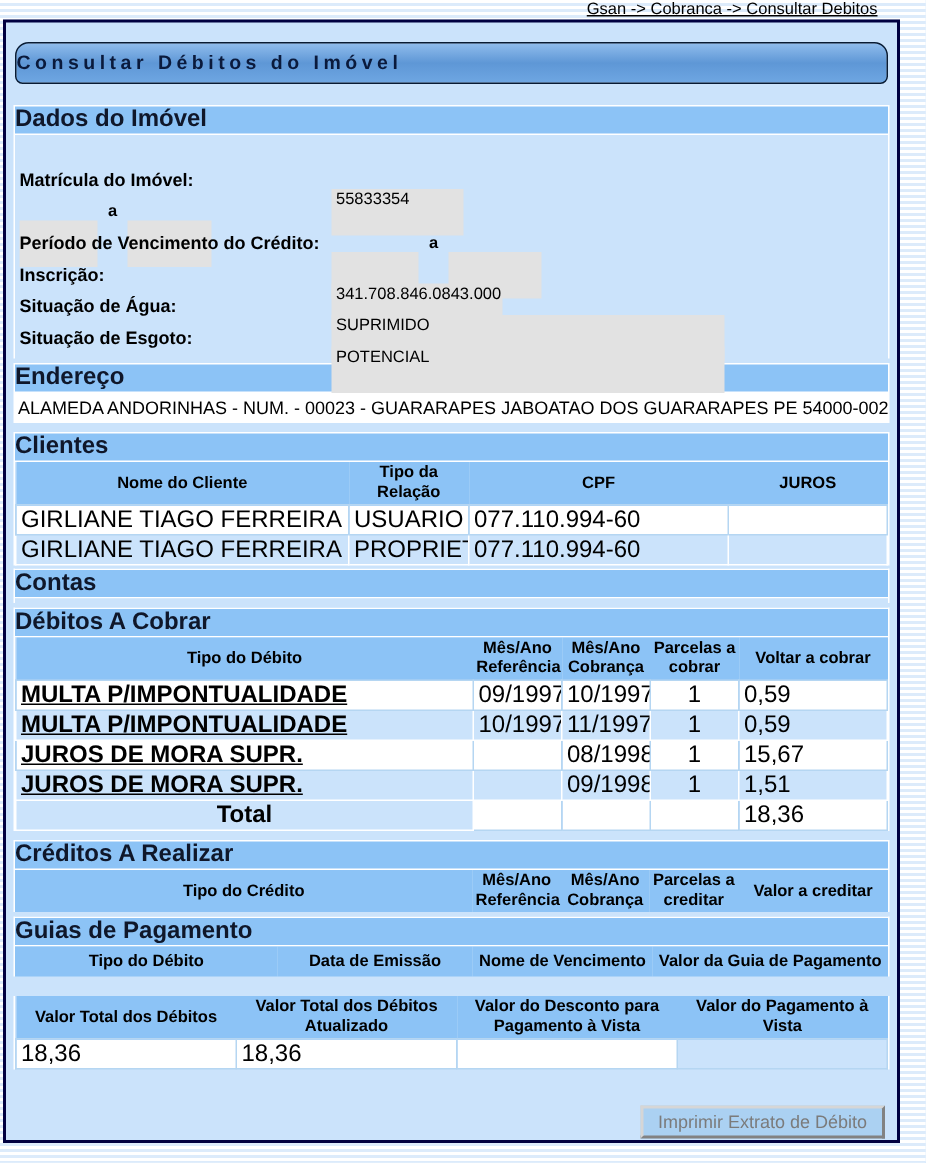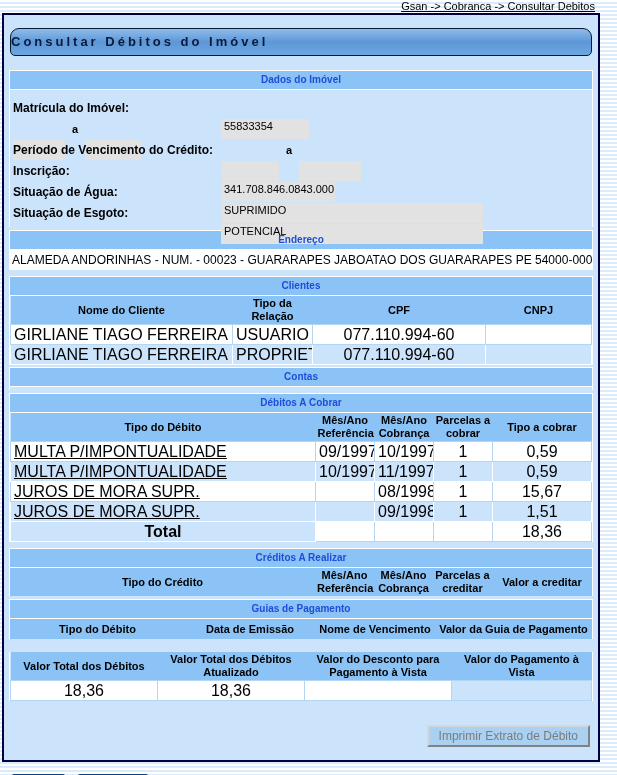--- a/index.html
+++ b/index.html
@@ -2,59 +2,59 @@
 <html><head>
 <meta charset="utf-8">
 <style>
   html,body{margin:0;padding:0;}
   body{
     width:617px;height:775px;position:relative;overflow:hidden;
     font-family:"Liberation Sans",sans-serif;
     background:repeating-linear-gradient(180deg,#ffffff 0 2px,#dcebfb 2px 4px);
   }
   .breadcrumb{
-    position:absolute;top:0;right:22px;font-size:11px;color:#000;
+    position:absolute;top:0;right:32px;font-size:11px;color:#000;
     text-decoration:underline;cursor:pointer;white-space:nowrap;
   }
   .content{
     position:absolute;top:13px;left:2px;width:598px;height:749px;
     box-sizing:border-box;background:#cbe3fb;border:2px solid #000040;
     padding:13px 5px 0 5px;
   }
   .title-bar{
     height:26px;line-height:26px;margin:0 1px 14px 1px;
     background:linear-gradient(180deg,#8fbcec 0%,#5e97d6 50%,#6ea6e2 100%);
     border:1px solid #081b33;border-radius:9px 9px 5px 5px;
     font-size:13px;font-weight:bold;letter-spacing:3px;color:#0a1a3c;
   }
   .section{border-left:1px solid #ffffff;border-right:1px solid #ffffff;}
   .sec-header{
     background:#8cc3f6;border-top:1px solid #ffffff;border-bottom:1px solid #ffffff;
-    text-align:center;font-size:10px;font-weight:bold;color:#1d4ed8;
+    text-align:left;font-size:16px;font-weight:bold;color:#0f172a;
     height:18px;line-height:18px;
   }
   
-  .dados-body{padding:7px 0 4px 3px;}
+  .dados-body{padding:19px 0 4px 3px;}
   .field-row{display:flex;align-items:center;height:21px;}
   .field-label{width:208px;font-size:12px;font-weight:bold;color:#000;}
   .field-box{
-    background:#e2e2e2;height:20px;line-height:15px;font-size:11px;
+    background:#e2e2e2;height:31px;line-height:15px;font-size:11px;
     color:#000;padding-left:3px;box-sizing:border-box;margin-top:43px;
   }
   .sep-a{font-size:11px;font-weight:bold;margin:0 7px;}
   
   .address-row{background:#ffffff;height:20px;line-height:20px;font-size:12px;padding-left:2px;white-space:nowrap;overflow:hidden;}
   
   table{border-collapse:collapse;width:100%;table-layout:fixed;}
   th{background:#8cc3f6;font-size:11px;font-weight:bold;color:#000;padding:1px 2px;line-height:13px;}
   td{font-size:16px;color:#000;padding:0 3px;height:19px;background:#fff;border:1px solid #b5d6f2;overflow:hidden;white-space:nowrap;}
   tr.alt td{background:#cbe3fb;border-color:#ffffff;}
-  td.c{text-align:center;} td.r{text-align:center;} th.single{height:18px;}
+  td.c{text-align:center;} td.r{text-align:left;} th.single{height:18px;}
   td.blank{background:#cbe3fb;border-color:#b5d6f2;}
-  a.cell-link{color:#000;text-decoration:underline;cursor:pointer;}
+  a.cell-link{color:#000;text-decoration:underline;cursor:pointer;font-weight:bold;}
   td.total-cell{background:#cbe3fb;border-color:#ffffff;font-weight:bold;text-align:center;}
   
   .btn-row-right{text-align:right;padding-right:3px;margin-top:24px;}
   .btn-disabled{
     background:#abd1f2;color:#7b7b7b;font-size:12px;
     border:2px outset #d6d6d6;padding:2px 10px;height:22px;
   }
   .btn-row-left{margin-top:27px;padding-left:3px;}
   .btn{
     background:#aed3f7;color:#000;font-size:12px;
@@ -101,38 +101,38 @@
       </div>
       <div class="field-row">
         <span class="field-label">Situação de Esgoto:</span>
         <span class="field-box" style="width:262px">POTENCIAL</span>
       </div>
     </div>
   </div>
 
   <div class="section gap6">
     <div class="sec-header">Endereço</div>
-    <div class="address-row">ALAMEDA ANDORINHAS - NUM. - 00023 - GUARARAPES JABOATAO DOS GUARARAPES PE 54000-000</div>
+    <div class="address-row">ALAMEDA ANDORINHAS - NUM. - 00023 - GUARARAPES JABOATAO DOS GUARARAPES PE 54000-002</div>
   </div>
 
   <div class="section gap2">
     <div class="sec-header">Clientes</div>
     <table>
       <colgroup>
           <col style="width:222px">
           <col style="width:80px">
           <col style="width:173px">
           <col>
         </colgroup>
       <tbody>
           <tr>
         <th class="single">Nome do Cliente</th>
         <th class="single">Tipo da Relação</th>
         <th class="single">CPF</th>
-        <th class="single">CNPJ</th>
+        <th class="single">JUROS</th>
       </tr>
       <tr>
         <td>GIRLIANE TIAGO FERREIRA</td>
         <td>USUARIO</td>
         <td class="r">077.110.994-60</td>
         <td></td>
       </tr>
       <tr class="alt">
         <td>GIRLIANE TIAGO FERREIRA</td>
         <td>PROPRIETARIO</td>
@@ -157,21 +157,21 @@
           <col style="width:59px">
           <col style="width:59px">
           <col>
         </colgroup>
       <tbody>
           <tr>
         <th>Tipo do Débito</th>
         <th>Mês/Ano Referência</th>
         <th>Mês/Ano Cobrança</th>
         <th>Parcelas a cobrar</th>
-        <th>Tipo a cobrar</th>
+        <th>Voltar a cobrar</th>
       </tr>
       <tr>
         <td><a class="cell-link">MULTA P/IMPONTUALIDADE</a></td>
         <td class="c">09/1997</td>
         <td class="c">10/1997</td>
         <td class="c">1</td>
         <td class="r">0,59</td>
       </tr>
       <tr class="alt">
         <td><a class="cell-link">MULTA P/IMPONTUALIDADE</a></td>

